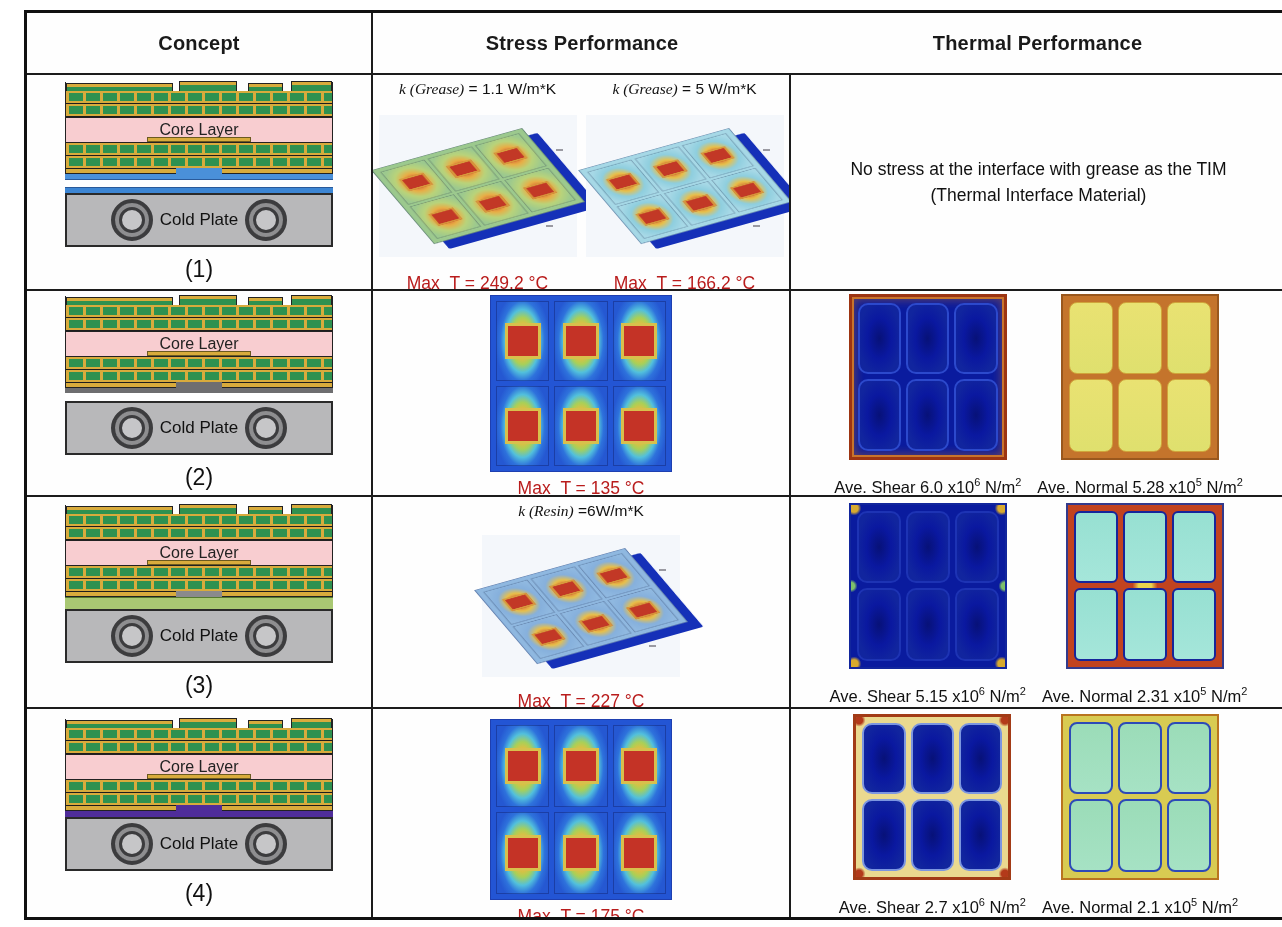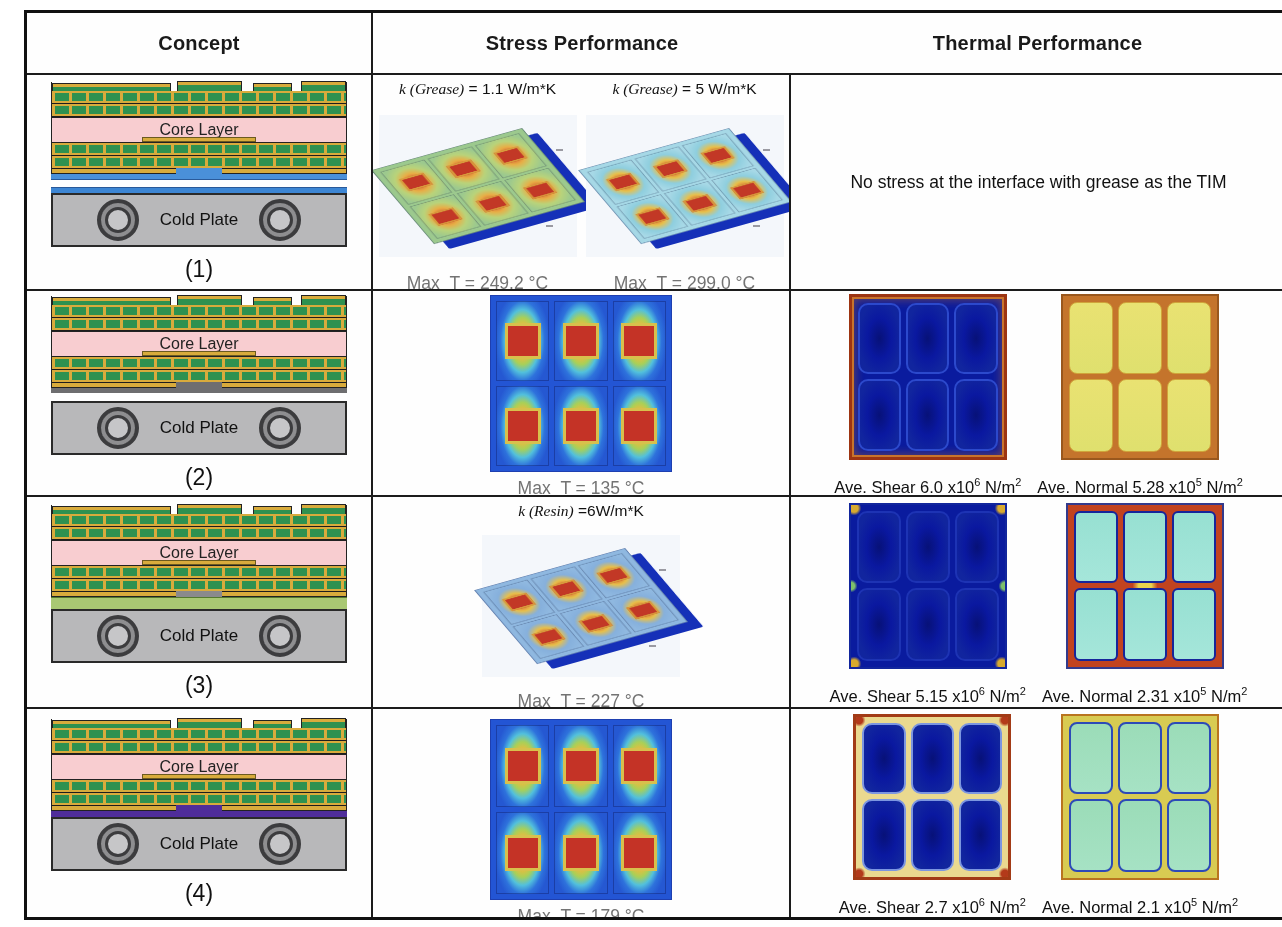--- a/index.html
+++ b/index.html
@@ -6,21 +6,21 @@
     font-family:"Liberation Sans",sans-serif;color:#1a1a1a;-webkit-font-smoothing:antialiased;}
   .tbl{position:absolute;left:24px;top:10px;width:1259px;height:904px;border:3px solid #111;
     display:grid;grid-template-columns:346px 418px 495px;grid-template-rows:62px 216px 206px 212px 208px;background:#fff;}
   .cell{position:relative;border-right:2px solid #1c1c1c;border-bottom:2px solid #1c1c1c;overflow:hidden;background:#fefefe;}
   .cell.lastcol{border-right:none;}
   .cell.lastrow{border-bottom:none;}
   .hcell{display:flex;align-items:center;justify-content:center;font-weight:bold;font-size:20px;letter-spacing:.2px;}
 
   
   .ccell{display:flex;flex-direction:column;align-items:center;justify-content:center;}
-  .cfig{width:296px;}
+  .cfig{width:268px;}
   .pcb{border-left:1.5px solid #222;border-right:1.5px solid #222;}
   .notch{display:flex;align-items:flex-end;height:9px;}
   .notch i{display:block;background:linear-gradient(#d8ab3c 0 3px,#2e9150 3px);border:1px solid #222;border-bottom:none;}
   .notch .n1{width:41%;height:7px;margin-right:2%;}
   .notch .n2{width:22%;height:9px;margin-right:4%;}
   .notch .n3{width:13%;height:7px;margin-right:3%;}
   .notch .n4{width:15%;height:9px;}
   .tr{height:10px;background-color:#2e9150;
      background-image:repeating-linear-gradient(90deg,#d8ab3c 0 3px,rgba(0,0,0,0) 3px 17px);
      border-top:2px solid #d8ab3c;box-shadow:inset 0 -2px 0 #d8ab3c;border-bottom:1px solid #1d1d1d;}
@@ -47,21 +47,21 @@
   .pipe{position:absolute;top:50%;width:34px;height:34px;transform:translateY(-50%);border-radius:50%;
      background:#c6c6c8;border:4px solid #3c3c3e;box-shadow:inset 0 0 0 4px #8e8e90,inset 0 0 0 7px #3c3c3e;}
   .pipe.l{left:44px;} .pipe.r{right:44px;}
   .ccap{text-align:center;font-size:23px;margin-top:9px;color:#111;}
 
   
   .thermal2{display:flex;height:100%;padding:5px 3px 6px;gap:4px;}
   .tcol{flex:1;display:flex;flex-direction:column;align-items:center;justify-content:space-between;}
   .klabel{font-size:15.5px;white-space:nowrap;color:#111;}
   .kname{font-family:"Liberation Serif",serif;font-style:italic;}
-  .maxt{font-size:17.5px;color:#737373;white-space:nowrap;}
+  .maxt{font-size:17.5px;color:#b91c1c;white-space:nowrap;}
   .iso-wrap{position:relative;width:198px;height:142px;display:flex;align-items:center;justify-content:center;
      background:#f4f7fb;}
   .iso-wrap::before,.iso-wrap::after{content:"";position:absolute;width:7px;height:2px;background:#9a9aa2;}
   .iso-wrap::before{right:14px;top:34px;} .iso-wrap::after{right:24px;bottom:30px;}
   .plate3d{position:relative;width:150px;height:128px;transform:rotateX(55deg) rotateZ(-26deg) scale(1.12);}
   .pside{position:absolute;inset:0;background:#1530b8;transform:translate(9px,13px);border-radius:2px;}
   .ptop{position:absolute;inset:0;display:grid;grid-template-columns:repeat(3,1fr);grid-template-rows:repeat(2,1fr);
      gap:3px;padding:5px;background:var(--base);border:1px solid rgba(20,30,90,.35);}
   .pcell{position:relative;border:1px solid rgba(10,20,60,.25);
      background:radial-gradient(ellipse 62% 62% at 50% 50%,#c8402a 0%,#d4662f 18%,var(--c1) 42%,var(--c2) 68%,var(--base) 100%);}
@@ -188,28 +188,29 @@
               <div class="ptop">
                 <div class="pcell"></div>
                 <div class="pcell"></div>
                 <div class="pcell"></div>
                 <div class="pcell"></div>
                 <div class="pcell"></div>
                 <div class="pcell"></div>
               </div>
             </div>
         </div>
-        <div class="maxt">Max_T = 299.0 °C</div>
+        <div class="maxt">Max_T = 166.2 °C</div>
       </div>
     </div>
   </div>
 
   <div class="cell lastcol">
     <div class="snote">
       <span>No stress at the interface with grease as the TIM</span>
+      <span>(Thermal Interface Material)</span>
     </div>
   </div>
 
   <div class="cell ccell">
     <div class="cfig">
       <div class="pcb">
         <div class="notch">
             <i class="n1"></i>
             <i class="n2"></i>
             <i class="n3"></i>
@@ -387,21 +388,21 @@
   <div class="cell lastrow">
     <div class="thermal1" style="padding-top:10px;">
       <div class="heat-top">
         <div class="hcellm"></div>
           <div class="hcellm"></div>
           <div class="hcellm"></div>
         <div class="hcellm"></div>
           <div class="hcellm"></div>
           <div class="hcellm"></div>
       </div>
-      <div class="maxt">Max_T = 179 °C</div>
+      <div class="maxt">Max_T = 175 °C</div>
     </div>
   </div>
 
   <div class="cell lastcol lastrow">
     <div class="stress2">
       <div class="sfig">
         <div class="sq sq-shear4">
           <div class="shcell"></div>
             <div class="shcell"></div>
             <div class="shcell"></div>

